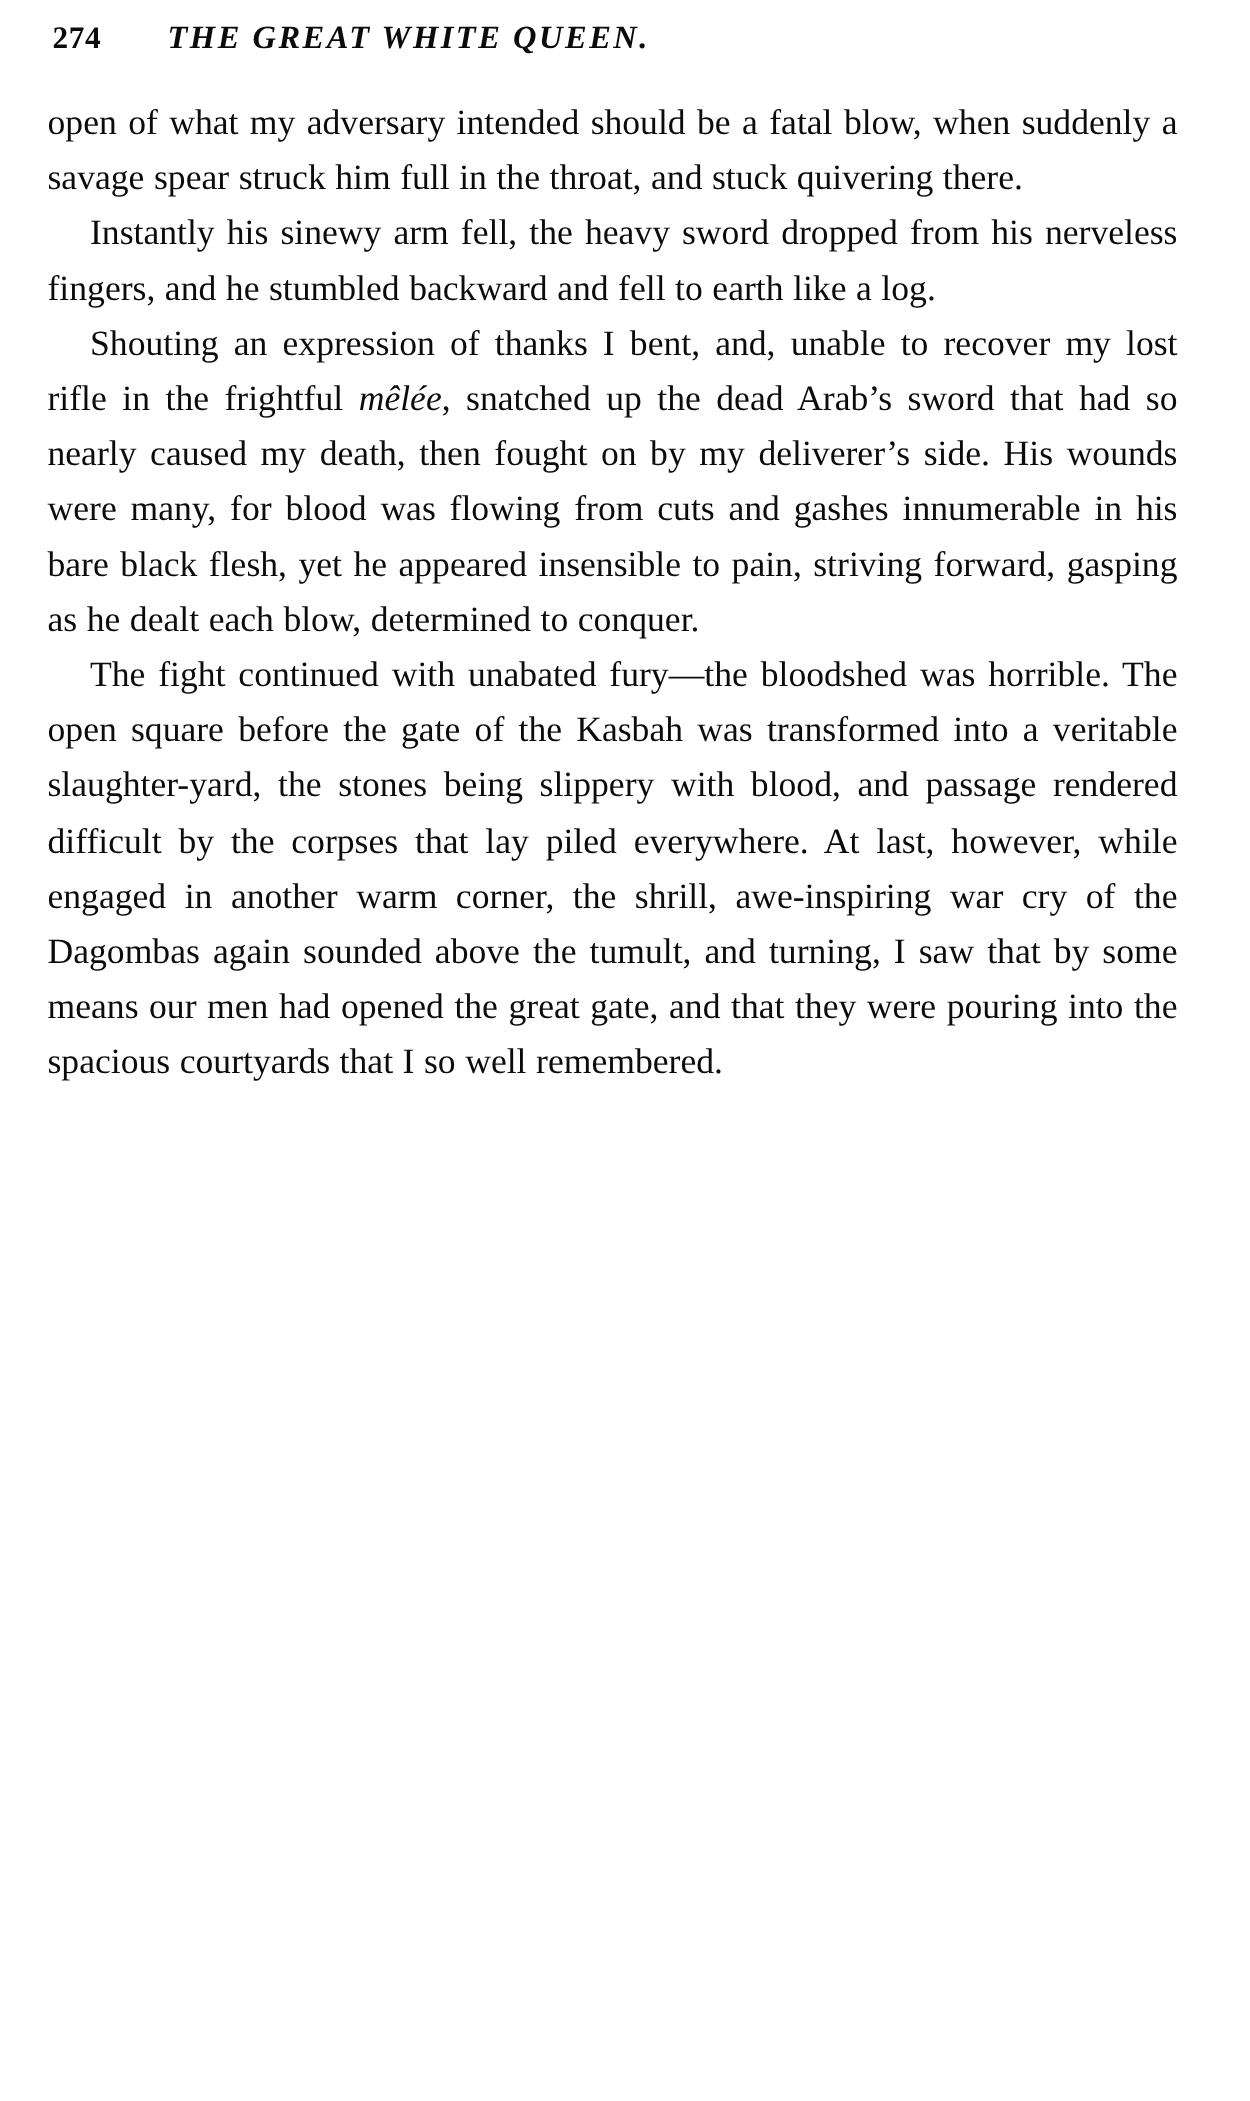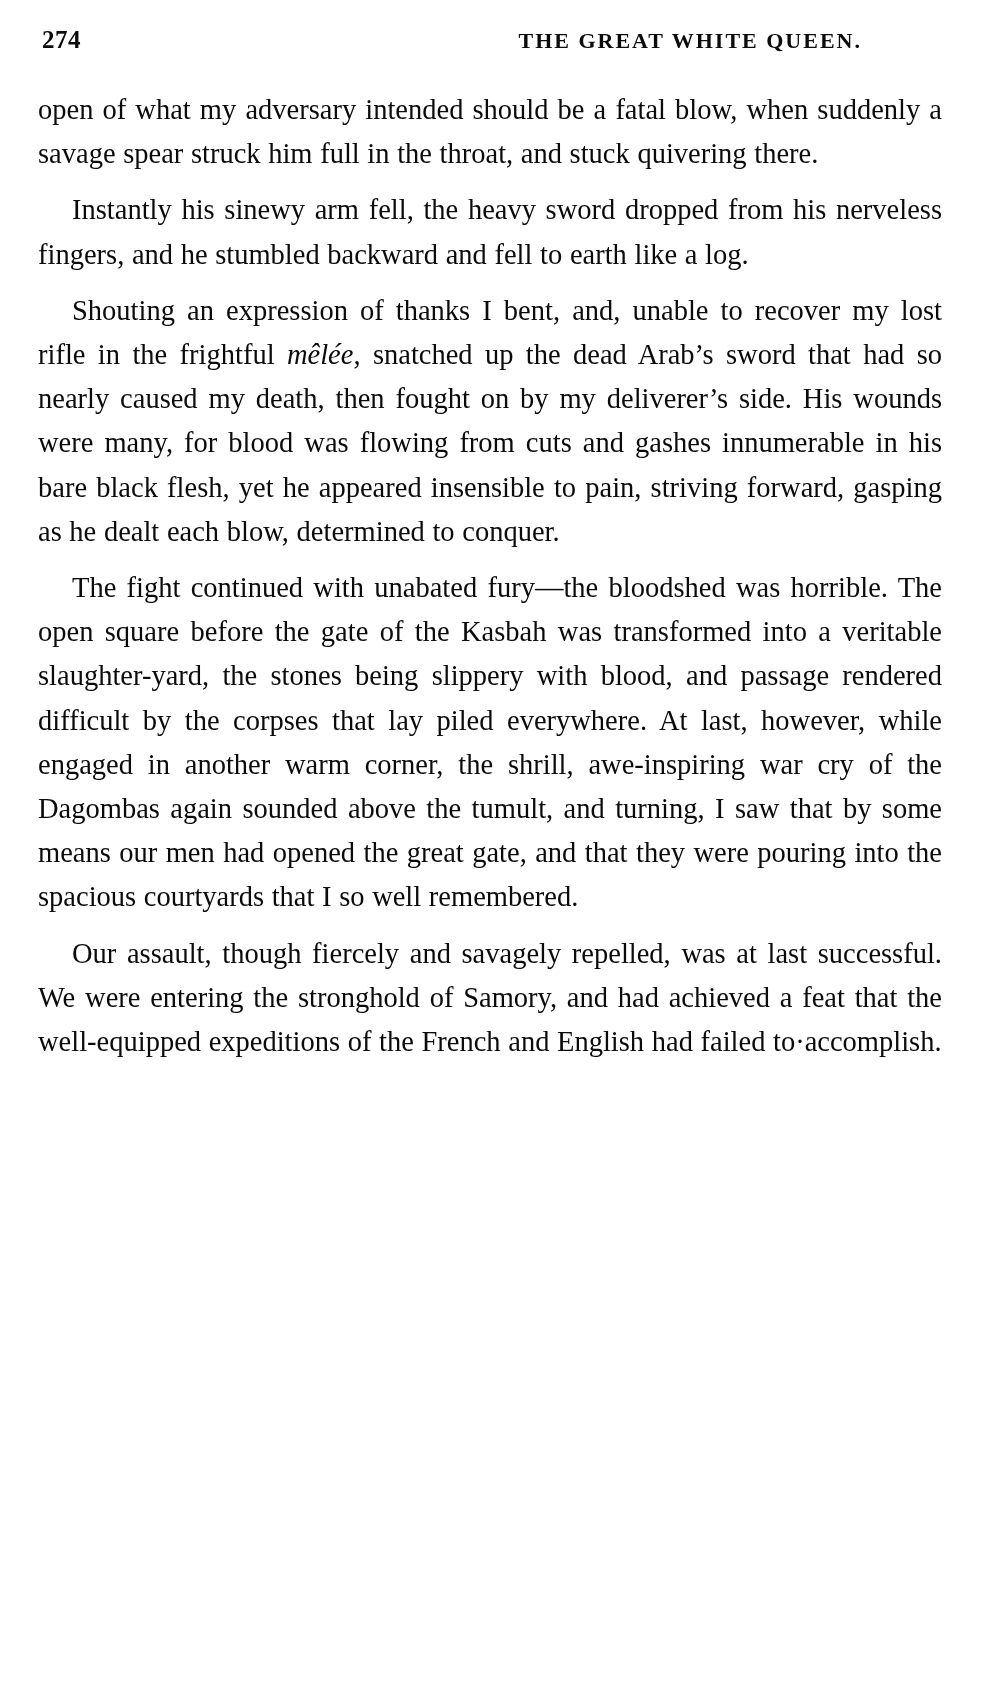--- a/index.html
+++ b/index.html
@@ -13,64 +13,65 @@
     font-family: "Liberation Serif", "DejaVu Serif", serif;
     color: #0b0b0b;
     position: relative;
     overflow: hidden;
   }
   .page {
     position: relative;
     width: 1000px;
     height: 1681px;
     box-sizing: border-box;
-    padding: 26px 58px 0 38px;
+    padding: 15px 58px 0 38px;
   }
   .running-head {
     display: flex;
     align-items: baseline;
     height: 52px;
     margin: 0 0 0 4px;
   }
   .folio {
     font-family: "Liberation Serif", "DejaVu Serif", serif;
     font-weight: bold;
     font-size: 25px;
     letter-spacing: 0.5px;
     width: 92px;
     flex: 0 0 92px;
     text-align: left;
   }
   .head-title {
     flex: 1 1 auto;
-    text-align: right;
+    text-align: left;
     font-weight: bold;
-    font-size: 22px;
+    font-size: 26px;
     letter-spacing: 2.0px;
     padding-right: 80px;
     white-space: nowrap;
+    font-style: italic;
   }
   .body-text {
     margin-top: 10px;
     font-size: 28.5px;
     line-height: 44.2px;
     text-align: justify;
     text-justify: inter-word;
     hyphens: none;
     -webkit-hyphens: none;
   }
   .body-text p {
     margin: 0;
     text-indent: 0;
   }
   .body-text p.indent {
     text-indent: 34px;
   }
   .body-text p + p {
-    margin-top: 12px;
+    margin-top: 0;
   }
   em.italic {
   }
   
   .body-text p {
     word-spacing: 0.5px;
   }
 </style>
 </head>
 <body>
@@ -80,16 +81,15 @@
   <div class="running-head">
     <span class="folio">274</span>
     <span class="head-title">THE GREAT WHITE QUEEN.</span>
   </div>
 
   <div class="body-text">
     <p>open of what my adversary intended should be a fatal blow, when suddenly a savage spear struck him full in the throat, and stuck quivering there.</p>
     <p class="indent">Instantly his sinewy arm fell, the heavy sword dropped from his nerveless fingers, and he stumbled backward and fell to earth like a log.</p>
     <p class="indent"><span>Shouting an expression of thanks I bent, and, unable to recover my lost rifle in the frightful </span><em class="italic">mêlée</em><span>, snatched up the dead Arab’s sword that had so nearly caused my death, then fought on by my deliverer’s side.  His wounds were many, for blood was flowing from cuts and gashes innumerable in his bare black flesh, yet he appeared insensible to pain, striving forward, gasping as he dealt each blow, determined to conquer.</span></p>
     <p class="indent">The fight continued with unabated fury—the bloodshed was horrible.  The open square before the gate of the Kasbah was transformed into a veritable slaughter-yard, the stones being slippery with blood, and passage rendered difficult by the corpses that lay piled everywhere. At last, however, while engaged in another warm corner, the shrill, awe-inspiring war cry of the Dagombas again sounded above the tumult, and turning, I saw that by some means our men had opened the great gate, and that they were pouring into the spacious courtyards that I so well remembered.</p>
-    <p class="indent">Our assault, though fiercely and savagely repelled, was at last successful.  We were entering the stronghold of Samory, and had achieved a feat that the well-equipped expeditions of the French and English had failed to·accomplish.</p>
   </div>
 
 </div>
 
 </body></html>

